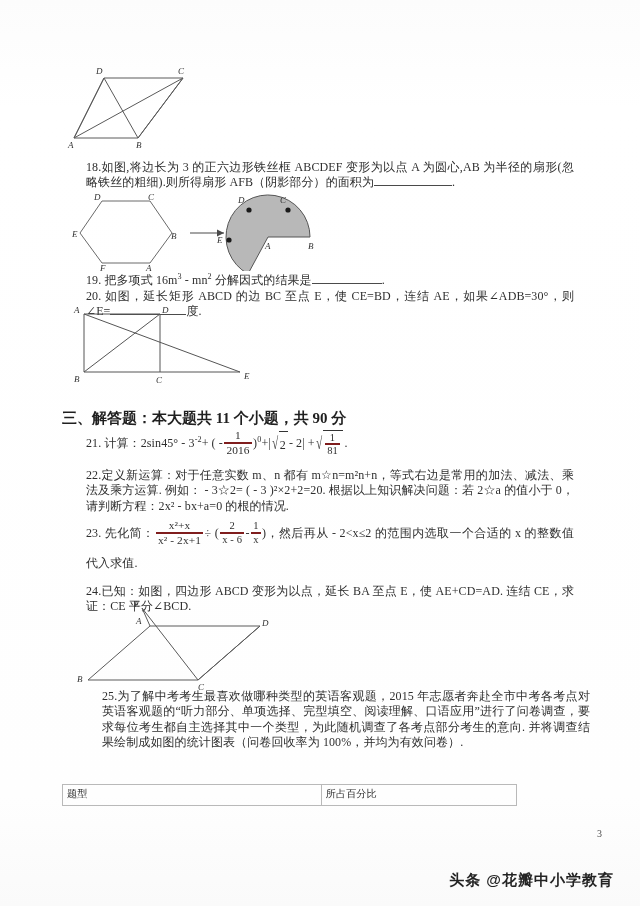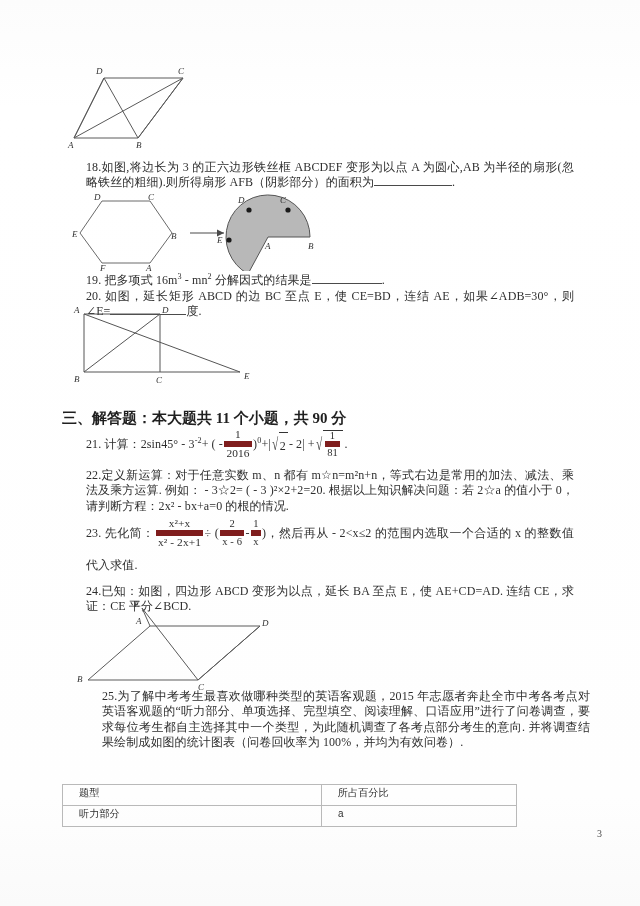--- a/index.html
+++ b/index.html
@@ -65,21 +65,21 @@
     display: inline-block;
     vertical-align: middle;
     text-align: center;
     font-size: 0.95em;
     line-height: 1.08;
     margin: 0 1.5px;
     position: relative;
     top: -0.15em;
   }
   .frac .num { display: block; padding: 0 2px; }
-  .frac .den { display: block; border-top: 6px solid #7f1d1d; padding: 0 2px; }
+  .frac .den { display: block; border-top: 2px solid #7f1d1d; padding: 0 2px; }
   .frac.small { font-size: 0.88em; }
   
   .rad {
     display: inline-block;
     vertical-align: middle;
     position: relative;
     padding-left: 7px;
     margin: 0 1px;
   }
   .rad::before {
@@ -107,25 +107,24 @@
   }
   
   .stat-table {
     border-collapse: collapse;
     width: 455px;
     font-size: 10.2px;
     color: #2e2e2e;
   }
   .stat-table td {
     border: 1px solid #b9b9b9;
-    padding: 2px 16px;
+    padding: 2px 4px;
     height: 16px;
     vertical-align: top;
     line-height: 14px;
-    font-family: Liberation Mono, monospace;
   }
   .col-a { width: 57%; }
   .col-b { width: 43%; }
   .page-num {
     position: absolute;
     right: 38px;
     top: 828px;
     font-size: 10px;
     color: #4a4a4a;
     font-family: "Liberation Serif", serif;
@@ -281,24 +280,21 @@
       </div>
     </div>
 
     <div style="position:absolute; left:0; top:784px;">
       <table class="stat-table">
         <tbody>
             <tr>
           <td class="col-a">题型</td>
           <td class="col-b">所占百分比</td>
         </tr>
-        <tr>
-          <td class="col-a">听力部分</td>
-          <td class="col-b">a</td>
-        </tr>
       </tbody>
         </table>
     </div>
 
   </div>
 
   <div class="page-num">3</div>
+  <div class="watermark">头条 @花瓣中小学教育</div>
 </div>
 
 </body></html>

